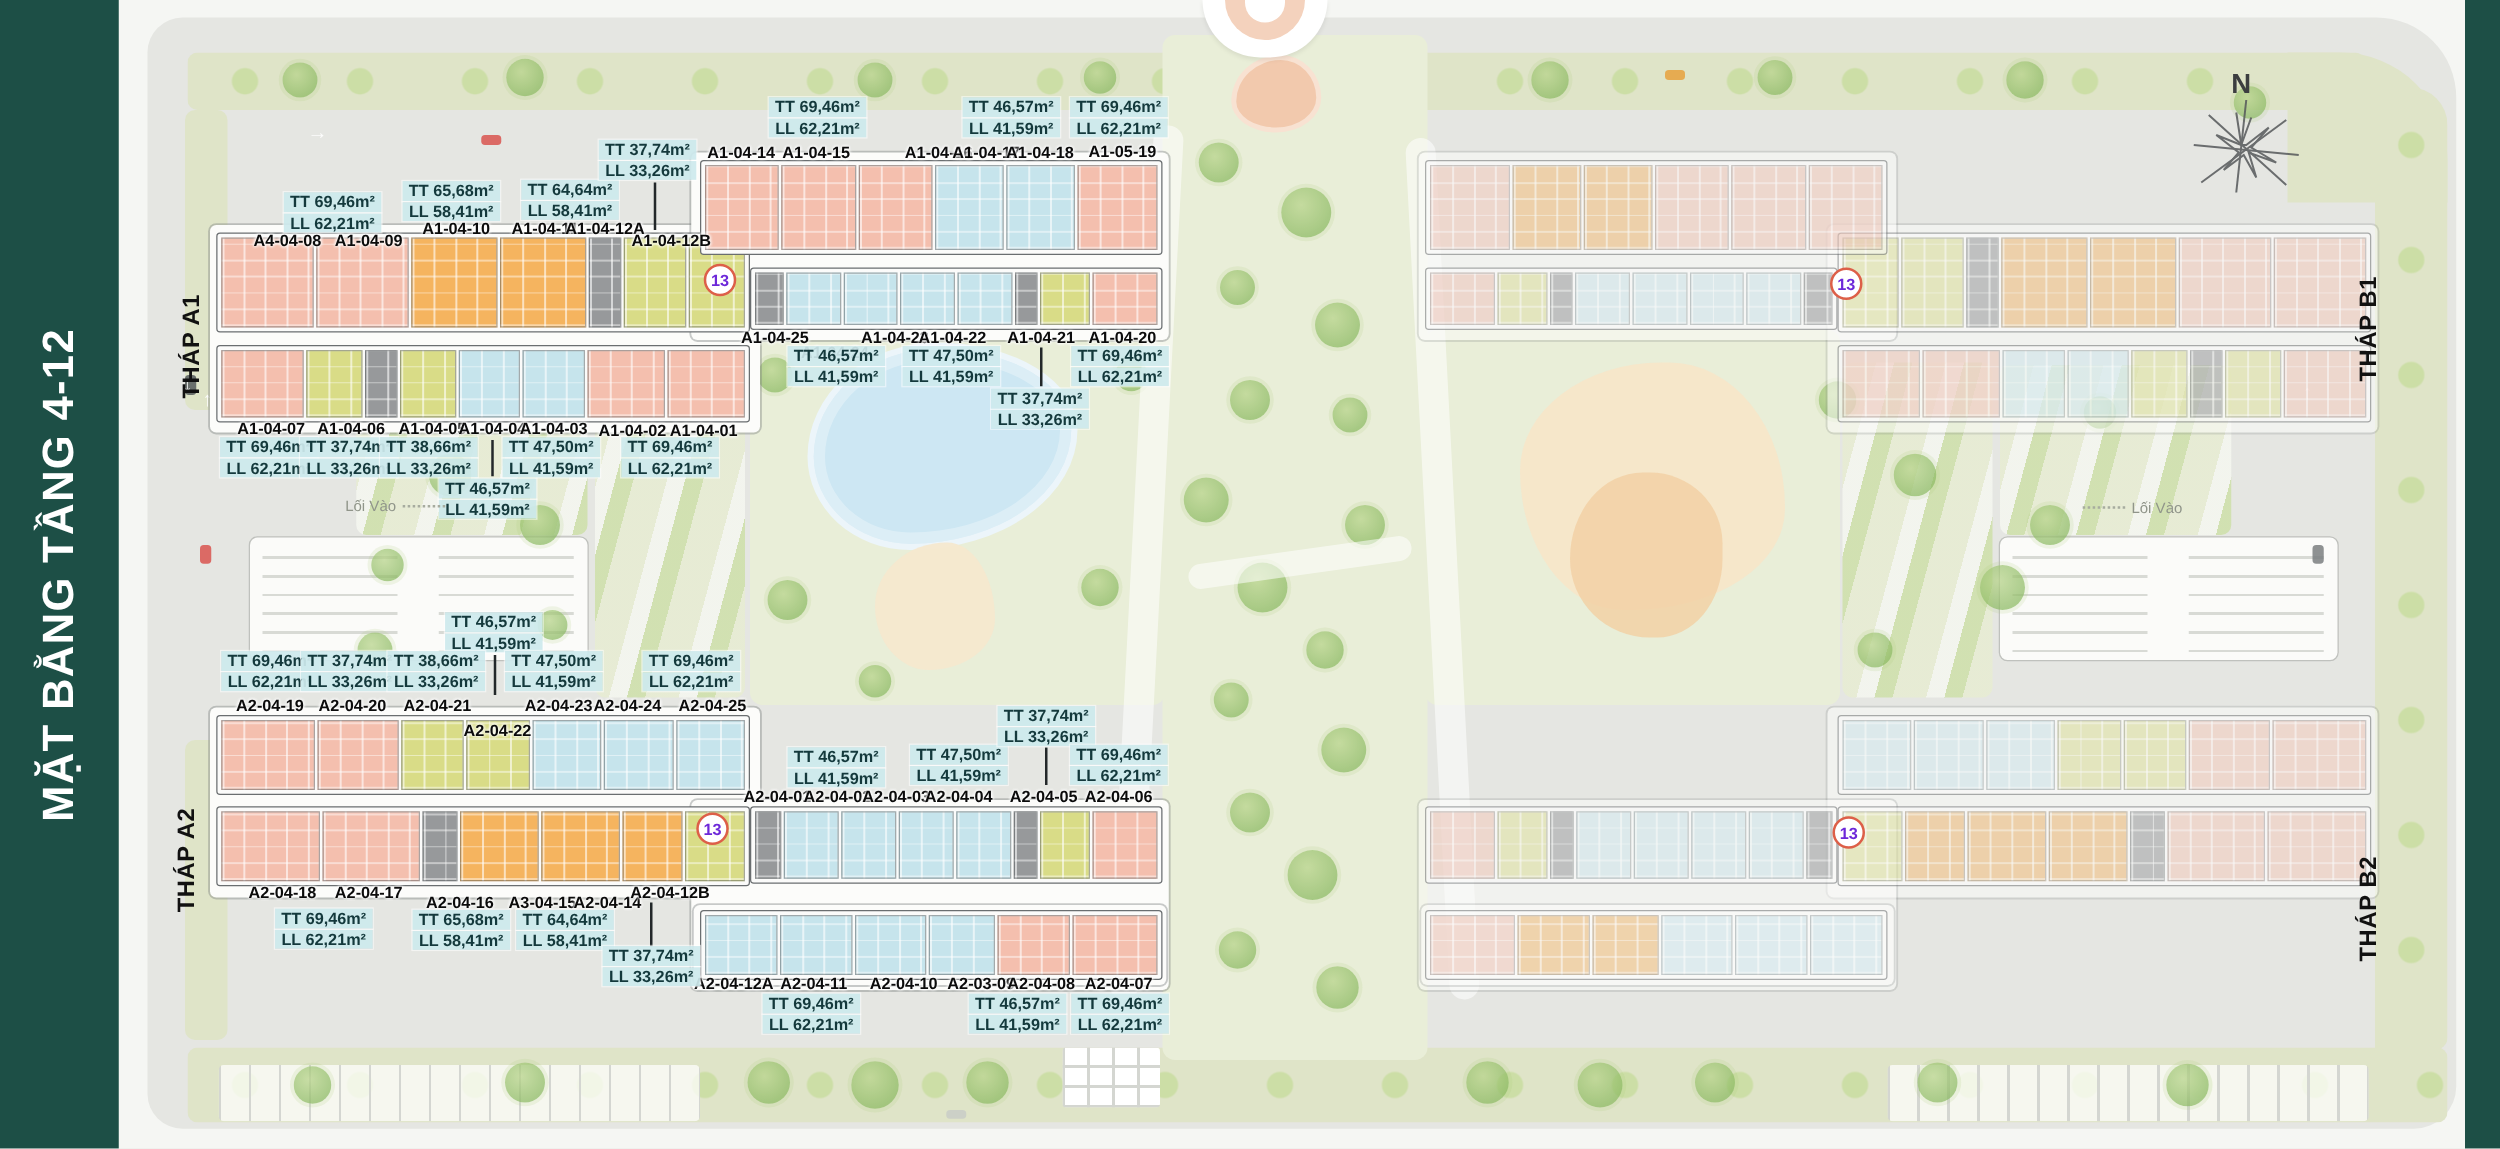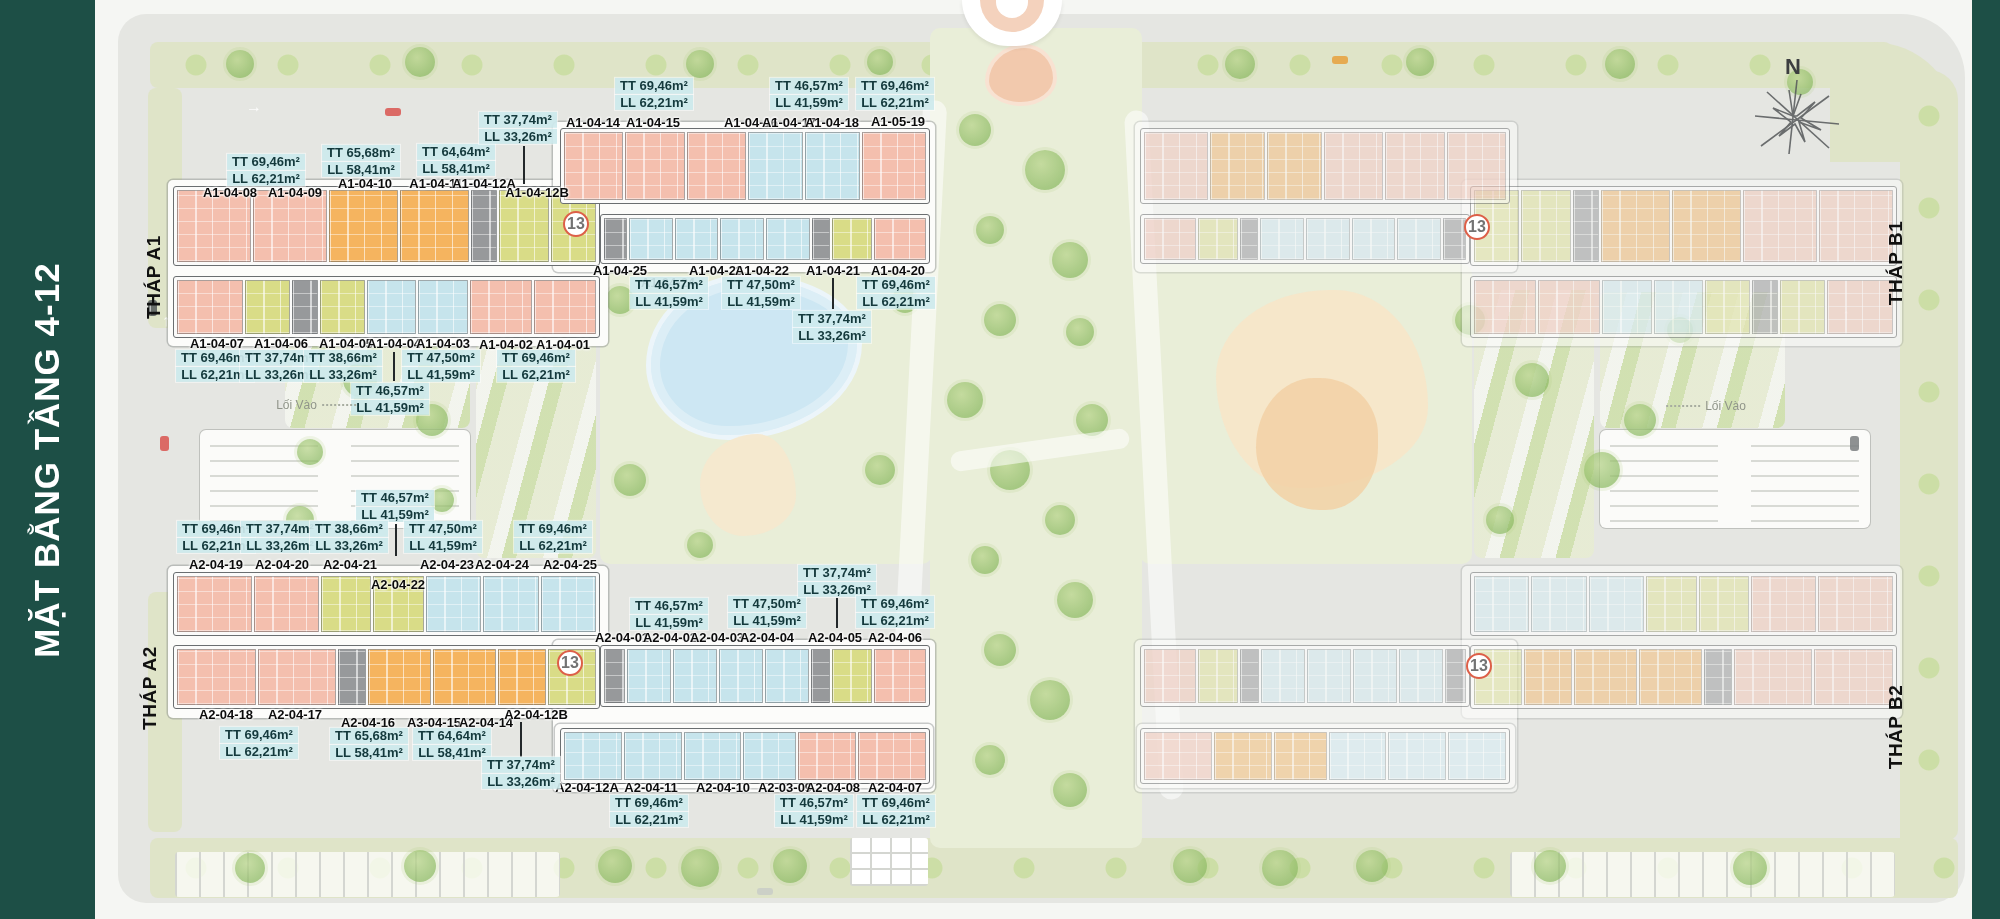--- a/index.html
+++ b/index.html
@@ -48,22 +48,22 @@
   .c-blue{background-color:#c6e4ec;} .c-green{background-color:#d9dc87;} .c-core{background-color:#97999b;}
   .faded{opacity:.55;filter:saturate(.8);}
   
   .ulabel{transform:translate(-50%,-50%);font-size:13px;font-weight:700;color:#0b0b0b;white-space:nowrap;
           text-shadow:0 0 3px #fff,0 0 3px #fff,0 0 3px #fff;}
   .note{transform:translate(-50%,-50%);text-align:center;font-size:13px;font-weight:700;color:#14393c;
         line-height:1.05;white-space:nowrap;}
   .note span{display:block;background:rgba(206,233,237,.93);padding:1px 5px;margin:1px 0;
              box-shadow:0 0 0 1px rgba(255,255,255,.55);}
   .leader{width:2px;background:#23282a;}
-  .marker{width:26px;height:26px;border-radius:50%;background:#fff;border:2.5px solid #dd5f48;color:#737373;
-          font-weight:700;font-size:16px;display:flex;align-items:center;justify-content:center;
+  .marker{width:26px;height:26px;border-radius:50%;background:#fff;border:2.5px solid #dd5f48;color:#6d28d9;
+          font-weight:700;font-size:13px;display:flex;align-items:center;justify-content:center;
           transform:translate(-50%,-50%);box-sizing:border-box;}
   .tname{transform:translate(-50%,-50%) rotate(-90deg);font-size:19px;font-weight:800;color:#111;
          white-space:nowrap;letter-spacing:.5px;}
   .entrance{font-size:12px;color:#90958a;display:flex;align-items:center;gap:5px;
             transform:translate(-50%,-50%);white-space:nowrap;}
   .dots{width:34px;border-top:2px dotted #a7ac9f;}
   .tree{border-radius:50%;background:radial-gradient(circle at 40% 35%, #b7d489, #8cba62 72%);
         opacity:.72;box-shadow:0 0 0 3px rgba(170,200,120,.22);}
   .car{border-radius:3px;opacity:.85;}
   .arrow{color:#fff;font-size:16px;font-weight:700;opacity:.9;}
@@ -331,21 +331,21 @@
       <div class="abs uband faded" style="left: 1140px; top: 728px; width: 370px; height: 56px;">
         <div class="cell c-pink" style="flex: 1.3 1 0%;"></div>
         <div class="cell c-orange" style="flex: 1.1 1 0%;"></div>
         <div class="cell c-orange" style="flex: 1 1 0%;"></div>
         <div class="cell c-blue" style="flex: 1.1 1 0%;"></div>
         <div class="cell c-blue" style="flex: 1.1 1 0%;"></div>
         <div class="cell c-blue" style="flex: 1.1 1 0%;"></div>
       </div>
     </div>
   <div id="overlay">
-      <div class="abs ulabel" style="left: 230px; top: 192px;">A1-04-08</div>
+      <div class="abs ulabel" style="left: 230px; top: 192px;">A4-04-08</div>
       <div class="abs ulabel" style="left: 295px; top: 192px;">A1-04-09</div>
       <div class="abs ulabel" style="left: 365px; top: 183px;">A1-04-10</div>
       <div class="abs ulabel" style="left: 436px; top: 183px;">A1-04-11</div>
       <div class="abs ulabel" style="left: 484px; top: 183px;">A1-04-12A</div>
       <div class="abs ulabel" style="left: 537px; top: 192px;">A1-04-12B</div>
       <div class="abs ulabel" style="left: 593px; top: 122px;">A1-04-14</div>
       <div class="abs ulabel" style="left: 653px; top: 122px;">A1-04-15</div>
       <div class="abs ulabel" style="left: 751px; top: 122px;">A1-04-16</div>
       <div class="abs ulabel" style="left: 789px; top: 122px;">A1-04-17</div>
       <div class="abs ulabel" style="left: 832px; top: 122px;">A1-04-18</div>

